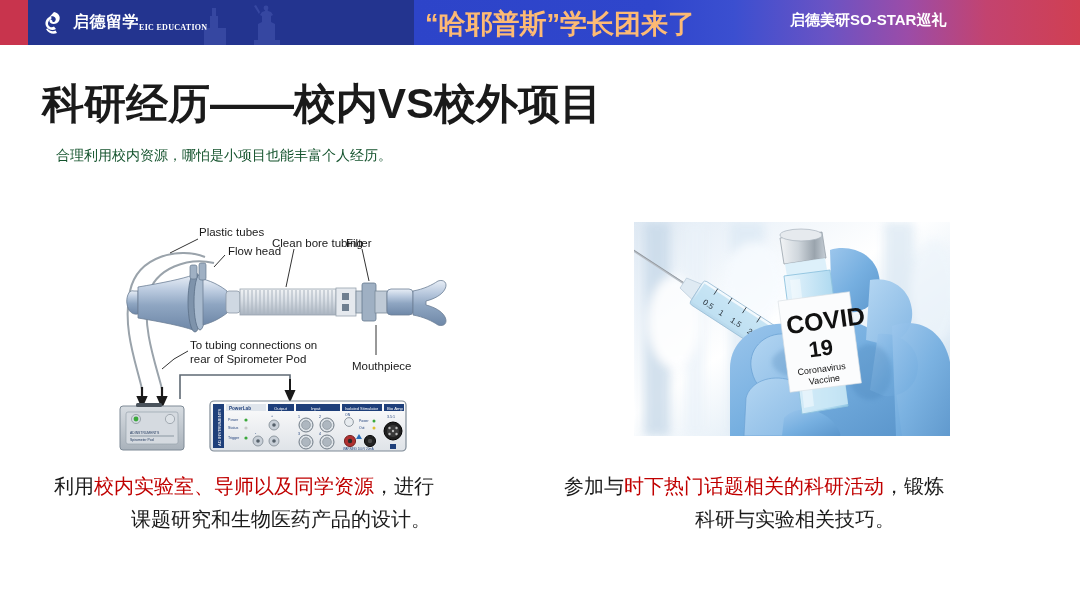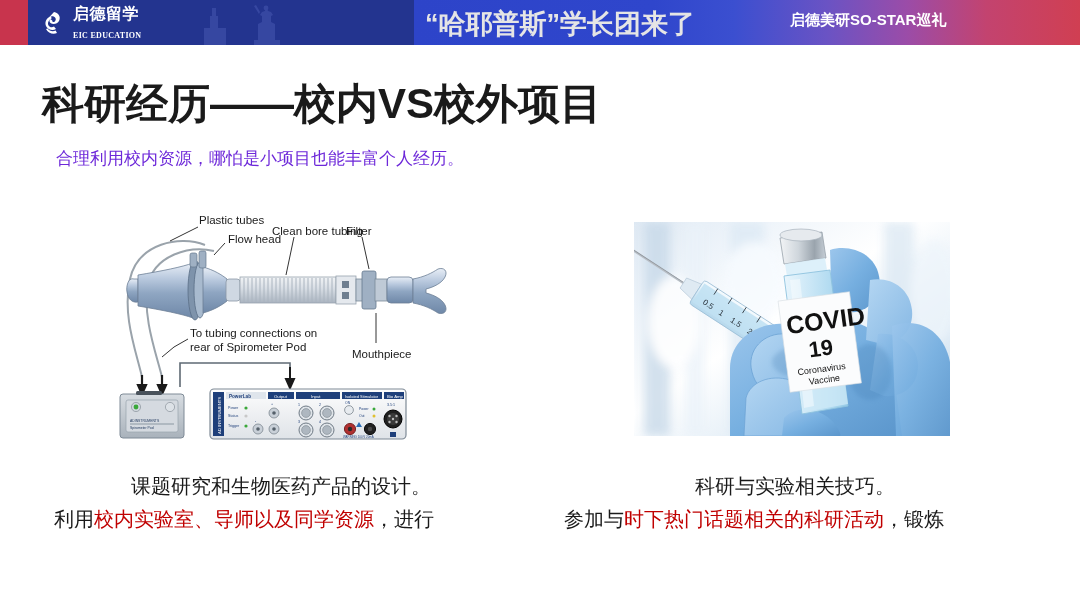--- a/index.html
+++ b/index.html
@@ -69,21 +69,21 @@
     display: flex;
     align-items: center;
     gap: 7px;
   }
   .logo-mark {
     width: 26px;
     height: 26px;
   }
   .logo-text {
     display: flex;
-    flex-direction: column;
+    flex-direction: row;
     line-height: 1;
   }
   .logo-cn {
     color: #ffffff;
     font-size: 16px;
     font-weight: bold;
     letter-spacing: .5px;
   }
   .logo-en {
     color: #ffffff;
@@ -102,21 +102,21 @@
     font-style: italic;
     color: #4d66e0;
     letter-spacing: 1px;
   }
   .banner-headline {
     position: absolute;
     left: 425px;
     top: 6px;
     font-size: 27px;
     font-weight: bold;
-    color: #e5e5e5;
+    color: #fdba74;
     letter-spacing: 0px;
     white-space: nowrap;
   }
   .banner-sub {
     position: absolute;
     left: 790px;
     top: 11px;
     font-size: 15px;
     font-weight: bold;
     color: #ffffff;
@@ -132,30 +132,30 @@
     font-size: 42px;
     font-weight: bold;
     color: #1a1a1a;
     letter-spacing: 0px;
     white-space: nowrap;
   }
   .slide-subtitle {
     position: absolute;
     left: 56px;
     top: 147px;
-    font-size: 17px;
-    color: #6d28d9;
+    font-size: 14px;
+    color: #14532d;
     white-space: nowrap;
   }
 
   
   .fig-left {
     position: absolute;
     left: 62px;
-    top: 191px;
+    top: 203px;
     width: 452px;
     height: 252px;
   }
   .fig-left svg { display:block; }
 
   
   .photo-right {
     position: absolute;
     left: 634px;
     top: 222px;
@@ -563,24 +563,24 @@
         <text x="155" y="108" font-size="25" font-weight="bold">COVID</text>
         <text x="174" y="134" font-size="22" font-weight="bold">19</text>
         <text x="160" y="150" font-size="9">Coronavirus</text>
         <text x="170" y="161" font-size="9">Vaccine</text>
       </g>
     </g>
   </svg>
 </div>
 
 <div class="caption caption-left">
-  <span class="cap-line cap-line-2">课题研究和生物医药产品的设计。</span>
   <span class="cap-line cap-line-1">
     <span>利用</span><span class="hl">校内实验室、导师以及同学资源</span><span>，进行</span>
   </span>
+  <span class="cap-line cap-line-2">课题研究和生物医药产品的设计。</span>
 </div>
 
 <div class="caption caption-right">
-  <span class="cap-line cap-line-2">科研与实验相关技巧。</span>
   <span class="cap-line cap-line-1">
     <span>参加与</span><span class="hl">时下热门话题相关的科研活动</span><span>，锻炼</span>
   </span>
+  <span class="cap-line cap-line-2">科研与实验相关技巧。</span>
 </div>
 
 </body></html>

